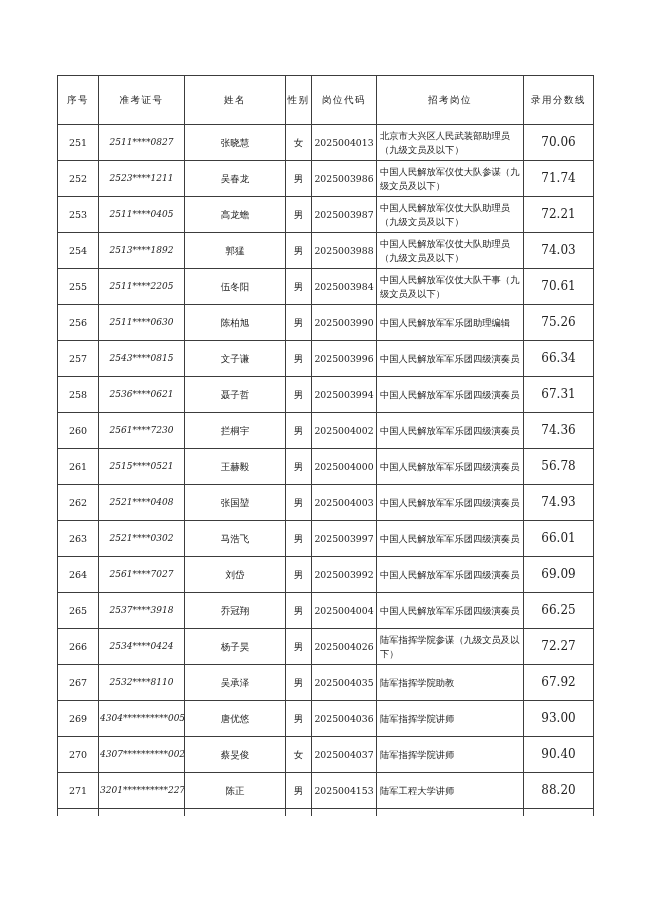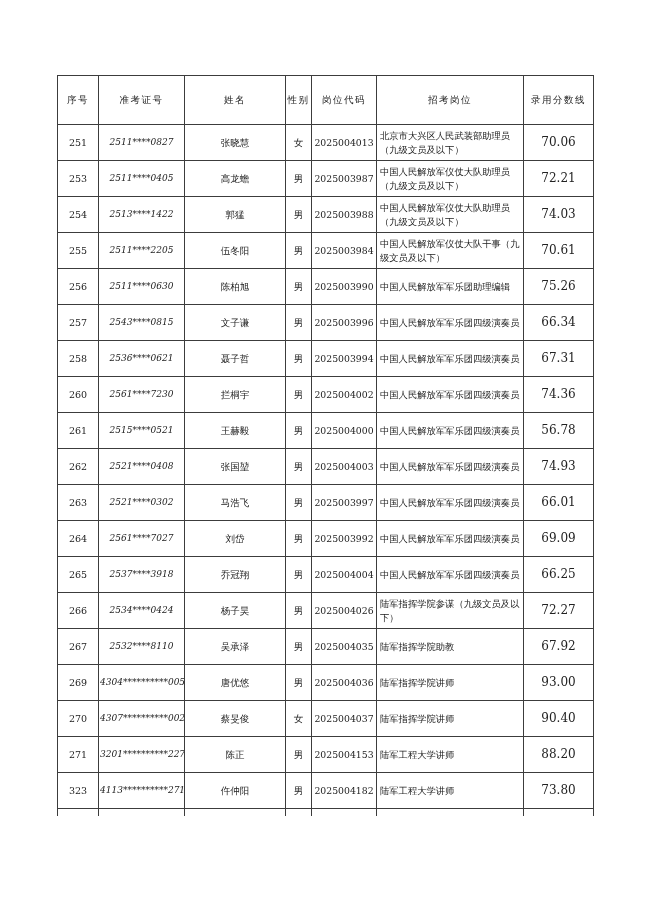--- a/index.html
+++ b/index.html
@@ -94,31 +94,40 @@
         <tr>
           <td class="c0">251</td>
           <td class="c1">2511****0827</td>
           <td class="c2">张晓慧</td>
           <td class="c3">女</td>
           <td class="c4">2025004013</td>
           <td class="c5">北京市大兴区人民武装部助理员（九级文员及以下）</td>
           <td class="c6">70.06</td>
         </tr>
         <tr>
+          <td class="c0">252</td>
+          <td class="c1">2523****1211</td>
+          <td class="c2">吴春龙</td>
+          <td class="c3">男</td>
+          <td class="c4">2025003986</td>
+          <td class="c5">中国人民解放军仪仗大队参谋（九级文员及以下）</td>
+          <td class="c6">71.74</td>
+        </tr>
+        <tr>
           <td class="c0">253</td>
           <td class="c1">2511****0405</td>
           <td class="c2">高龙蟾</td>
           <td class="c3">男</td>
           <td class="c4">2025003987</td>
           <td class="c5">中国人民解放军仪仗大队助理员（九级文员及以下）</td>
           <td class="c6">72.21</td>
         </tr>
         <tr>
           <td class="c0">254</td>
-          <td class="c1">2513****1422</td>
+          <td class="c1">2513****1892</td>
           <td class="c2">郭猛</td>
           <td class="c3">男</td>
           <td class="c4">2025003988</td>
           <td class="c5">中国人民解放军仪仗大队助理员（九级文员及以下）</td>
           <td class="c6">74.03</td>
         </tr>
         <tr>
           <td class="c0">255</td>
           <td class="c1">2511****2205</td>
           <td class="c2">伍冬阳</td>

